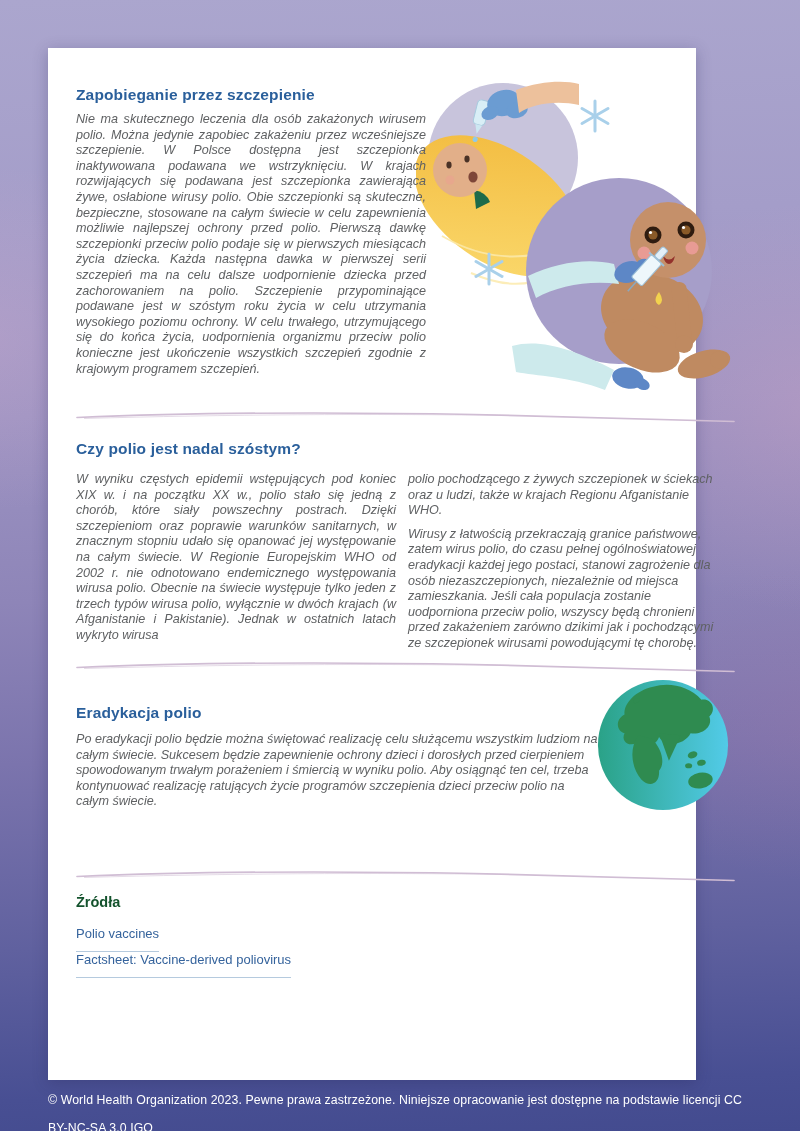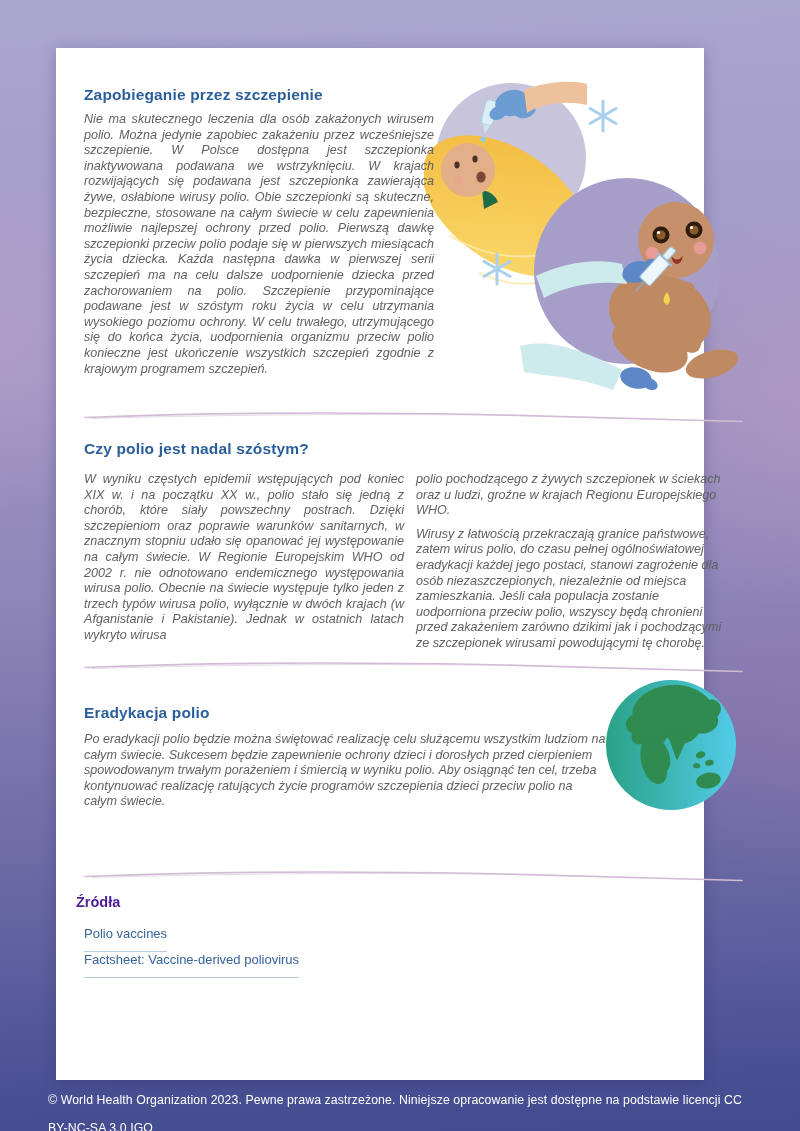--- a/index.html
+++ b/index.html
@@ -11,40 +11,39 @@
   .stage::before{
     content:"";position:absolute;inset:0;pointer-events:none;
     background:
       radial-gradient(42% 26% at 102% 36%, rgba(206,162,196,.38), rgba(206,162,196,0) 70%),
       radial-gradient(38% 22% at -2% 30%, rgba(213,173,206,.30), rgba(213,173,206,0) 70%),
       radial-gradient(40% 20% at 103% 64%, rgba(168,122,170,.25), rgba(168,122,170,0) 70%);
   }
   .card{
     position:absolute;left:48px;top:48px;width:648px;height:1032px;background:#ffffff;
     box-shadow:0 3px 14px rgba(40,40,88,.30);
-    margin-left:8px;
   }
   .h{position:absolute;left:28px;margin:0;color:#2a5f9b;font-size:15.5px;font-weight:bold;letter-spacing:.15px;}
   .body-text{position:absolute;margin:0;color:#5f6163;font-size:12.6px;line-height:15.6px;font-style:italic;}
   #h1{top:38px;}
   #p1{left:28px;top:64px;width:350px;text-align:justify;}
   #illu{position:absolute;left:368px;top:30px;width:334px;height:312px;}
   .divider{position:absolute;left:26px;width:664px;height:18px;}
   #div1{top:359px;}
   #div2{top:609px;}
   #div3{top:818px;}
   #h2{top:392px;}
   #col-left{left:28px;top:424px;width:320px;text-align:justify;}
   #col-right{left:360px;top:424px;width:308px;}
   #col-right .p2{margin:8px 0 0 0;}
   #col-right p{margin:0;}
   #h3{top:656px;}
   #p3{left:28px;top:684px;width:524px;}
   #globe{position:absolute;left:546px;top:628px;width:138px;height:138px;}
-  #src-head{position:absolute;left:20px;top:846px;margin:0;color:#4c1d95;font-size:14.5px;font-weight:bold;}
+  #src-head{position:absolute;left:28px;top:846px;margin:0;color:#14532d;font-size:14.5px;font-weight:bold;}
   .src-link{
     position:absolute;left:28px;color:#35639c;font-size:13px;text-decoration:none;
     border-bottom:1.5px solid #b5cade;padding-bottom:10px;cursor:pointer;
   }
   #link1{top:878px;}
   #link2{top:904px;}
   .footer{
     position:absolute;left:48px;top:1086px;width:714px;
     color:#ffffff;font-size:12.3px;line-height:28px;letter-spacing:.1px;
   }
@@ -136,21 +135,21 @@
     <p class="body-text" id="p1">Nie ma skutecznego leczenia dla osób zakażonych wirusem polio. Można jedynie zapobiec zakażeniu przez wcześniejsze szczepienie. W Polsce dostępna jest szczepionka inaktywowana podawana we wstrzyknięciu. W krajach rozwijających się podawana jest szczepionka zawierająca żywe, osłabione wirusy polio. Obie szczepionki są skuteczne, bezpieczne, stosowane na całym świecie w celu zapewnienia możliwie najlepszej ochrony przed polio. Pierwszą dawkę szczepionki przeciw polio podaje się w pierwszych miesiącach życia dziecka. Każda następna dawka w pierwszej serii szczepień ma na celu dalsze uodpornienie dziecka przed zachorowaniem na polio. Szczepienie przypominające podawane jest w szóstym roku życia w celu utrzymania wysokiego poziomu ochrony. W celu trwałego, utrzymującego się do końca życia, uodpornienia organizmu przeciw polio konieczne jest ukończenie wszystkich szczepień zgodnie z krajowym programem szczepień.</p>
 
     <svg class="divider" id="div1" viewBox="0 0 664 18" aria-hidden="true">
       <path d="M3,10.5 C120,5.5 260,5 400,7.5 C480,9 560,11 660,14.5" stroke="#d0bdd4" stroke-width="1.7" fill="none" stroke-linecap="round"></path>
       <path d="M10,11.5 C150,7.5 300,6.5 430,8.5" stroke="#d0bdd4" stroke-width="1" fill="none" opacity=".55"></path>
     </svg>
 
     <h2 class="h" id="h2">Czy polio jest nadal szóstym?</h2>
     <p class="body-text" id="col-left">W wyniku częstych epidemii wstępujących pod koniec XIX w. i na początku XX w., polio stało się jedną z chorób, które siały powszechny postrach. Dzięki szczepieniom oraz poprawie warunków sanitarnych, w znacznym stopniu udało się opanować jej występowanie na całym świecie. W Regionie Europejskim WHO od 2002 r. nie odnotowano endemicznego występowania wirusa polio. Obecnie na świecie występuje tylko jeden z trzech typów wirusa polio, wyłącznie w dwóch krajach (w Afganistanie i Pakistanie). Jednak w ostatnich latach wykryto wirusa</p>
     <div class="body-text" id="col-right">
-      <p>polio pochodzącego z żywych szczepionek w ściekach oraz u ludzi, groźne w krajach Regionu Europejskiego WHO.</p>
+      <p>polio pochodzącego z żywych szczepionek w ściekach oraz u ludzi, także w krajach Regionu Afganistanie WHO.</p>
       <p class="p2">Wirusy z łatwością przekraczają granice państwowe, zatem wirus polio, do czasu pełnej ogólnoświatowej eradykacji każdej jego postaci, stanowi zagrożenie dla osób niezaszczepionych, niezależnie od miejsca zamieszkania. Jeśli cała populacja zostanie uodporniona przeciw polio, wszyscy będą chronieni przed zakażeniem zarówno dzikimi jak i pochodzącymi ze szczepionek wirusami powodującymi tę chorobę.</p>
     </div>
 
     <svg class="divider" id="div2" viewBox="0 0 664 18" aria-hidden="true">
       <path d="M3,10.5 C120,5.5 260,5 400,7.5 C480,9 560,11 660,14.5" stroke="#d0bdd4" stroke-width="1.7" fill="none" stroke-linecap="round"></path>
       <path d="M10,11.5 C150,7.5 300,6.5 430,8.5" stroke="#d0bdd4" stroke-width="1" fill="none" opacity=".55"></path>
     </svg>
 
     <h2 class="h" id="h3">Eradykacja polio</h2>
     <p class="body-text" id="p3">Po eradykacji polio będzie można świętować realizację celu służącemu wszystkim ludziom na całym świecie. Sukcesem będzie zapewnienie ochrony dzieci i dorosłych przed cierpieniem spowodowanym trwałym porażeniem i śmiercią w wyniku polio. Aby osiągnąć ten cel, trzeba kontynuować realizację ratujących życie programów szczepienia dzieci przeciw polio na całym świecie.</p>

